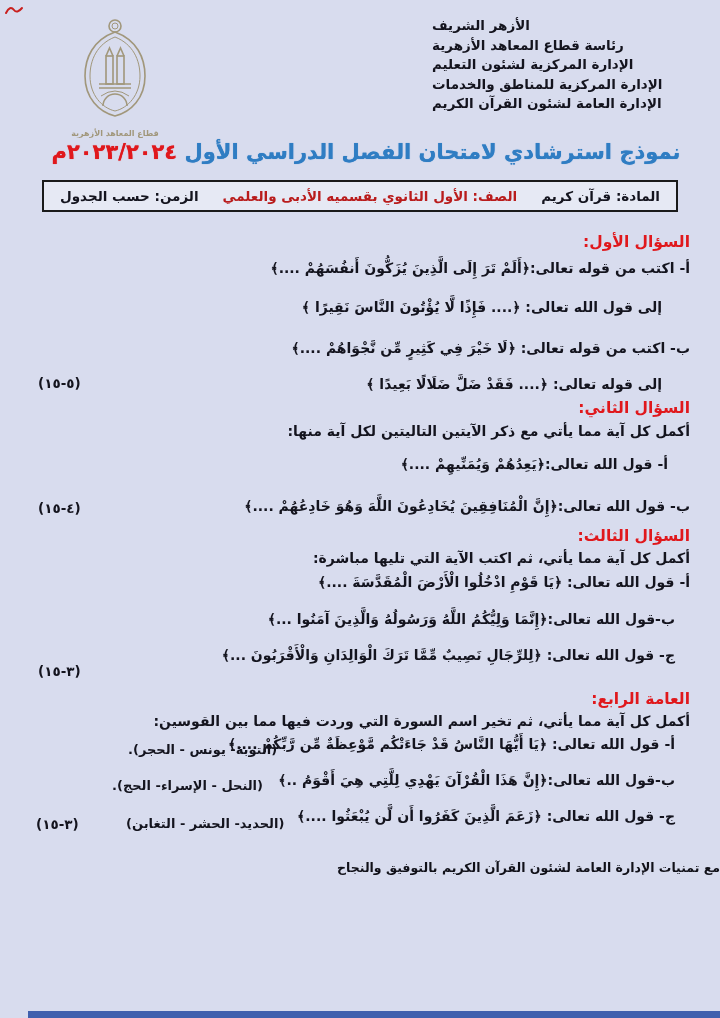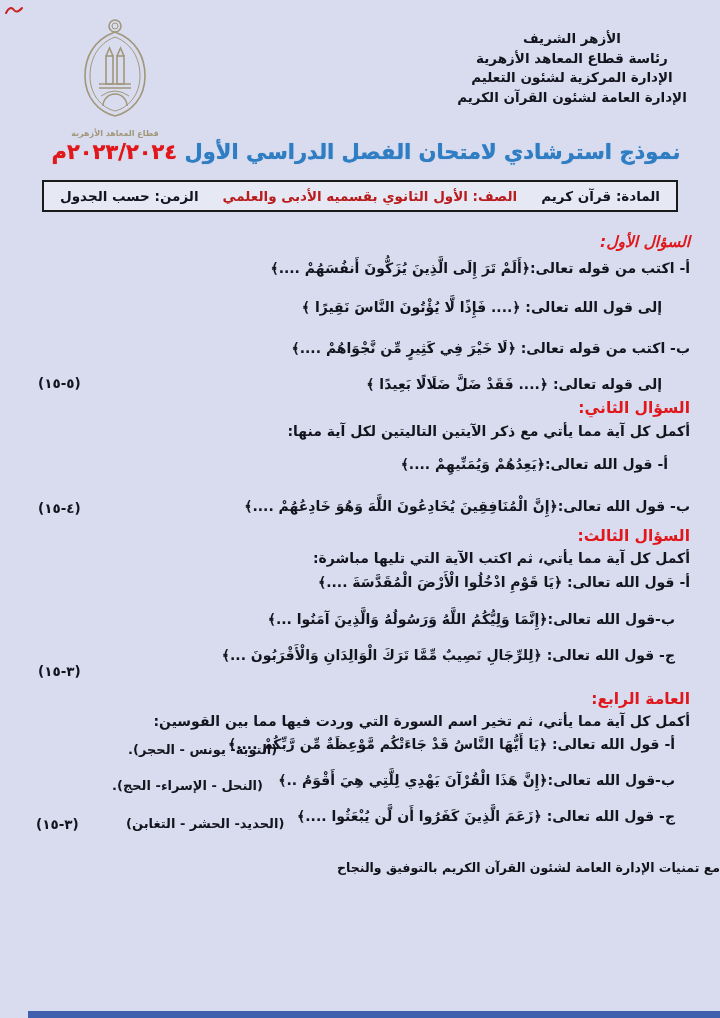--- a/index.html
+++ b/index.html
@@ -12,21 +12,21 @@
     direction:rtl;
     font-family:"DejaVu Sans", sans-serif;
     color:#14141e;
   }
   
   .corner-mark { position:absolute; top:3px; left:4px; }
   
   .logo { position:absolute; top:18px; left:56px; width:92px; text-align:center;margin-left:13px; }
   .logo-caption { font-size:8px; font-weight:bold; color:#a1977b; margin-top:1px; white-space:nowrap; }
   
-  .org-header { position:absolute; top:16px; right:8px; width:280px; text-align:center;margin-top:13px; }
+  .org-header { position:absolute; top:16px; right:8px; width:280px; text-align:left; }
   .org-header div { font-size:13.5px; font-weight:bold; line-height:19.5px; white-space:nowrap; }
   
   .title {
     position:absolute; top:140px; right:0; left:0;
     text-align:center; font-size:21px; font-weight:bold;
     color:#2f7dc3; text-shadow:0 0 0.7px #2f7dc3;
     white-space:nowrap;
     padding-left:12px;
   }
   .title .year { color:#e0181c; text-shadow:0 0 0.7px #e0181c; }
@@ -80,35 +80,36 @@
         <path d="M28 78 q14 -10 28 0" stroke-width="1"></path>
       </g>
     </svg>
     <div class="logo-caption">قطاع المعاهد الأزهرية</div>
   </div>
 
   <div class="org-header">
     <div>الأزهر الشريف</div>
     <div>رئاسة قطاع المعاهد الأزهرية</div>
     <div>الإدارة المركزية لشئون التعليم</div>
+    <div>الإدارة المركزية للمناطق والخدمات</div>
     <div>الإدارة العامة لشئون القرآن الكريم</div>
   </div>
 
   <div class="title">
     <span>نموذج استرشادي لامتحان الفصل الدراسي الأول</span>
     <span class="year">٢٠٢٣/٢٠٢٤م</span>
   </div>
 
   <div class="info-bar">
     <div class="info-cell">المادة: قرآن كريم</div>
     <div class="info-cell red">الصف: الأول الثانوي بقسميه الأدبى والعلمي</div>
     <div class="info-cell">الزمن: حسب الجدول</div>
   </div>
 
-  <div class="qhead" style="top:233px;font-style:italic;">السؤال الأول:</div>
+  <div class="qhead" style="top:233px;">السؤال الأول:</div>
   <div class="line" style="top:260px; right:30px;">أ- اكتب من قوله تعالى:﴿أَلَمْ تَرَ إِلَى الَّذِينَ يُزَكُّونَ أَنفُسَهُمْ ....﴾</div>
   <div class="line" style="top:299px; right:58px;">إلى قول الله تعالى: ﴿.... فَإِذًا لَّا يُؤْتُونَ النَّاسَ نَقِيرًا ﴾</div>
   <div class="line" style="top:340px; right:30px;">ب- اكتب من قوله تعالى: ﴿لَا خَيْرَ فِي كَثِيرٍ مِّن نَّجْوَاهُمْ ....﴾</div>
   <div class="line" style="top:376px; right:58px;">إلى قوله تعالى: ﴿.... فَقَدْ ضَلَّ ضَلَالًا بَعِيدًا ﴾</div>
   <div class="marks" style="top:375px; left:38px;">(٥-١٥)</div>
 
   <div class="qhead" style="top:399px;">السؤال الثاني:</div>
   <div class="line" style="top:423px; right:30px;">أكمل كل آية مما يأتي مع ذكر الآيتين التاليتين لكل آية منها:</div>
   <div class="line" style="top:456px; right:52px;">أ- قول الله تعالى:﴿يَعِدُهُمْ وَيُمَنِّيهِمْ ....﴾</div>
   <div class="line" style="top:498px; right:30px;">ب- قول الله تعالى:﴿إِنَّ الْمُنَافِقِينَ يُخَادِعُونَ اللَّهَ وَهُوَ خَادِعُهُمْ ....﴾</div>

